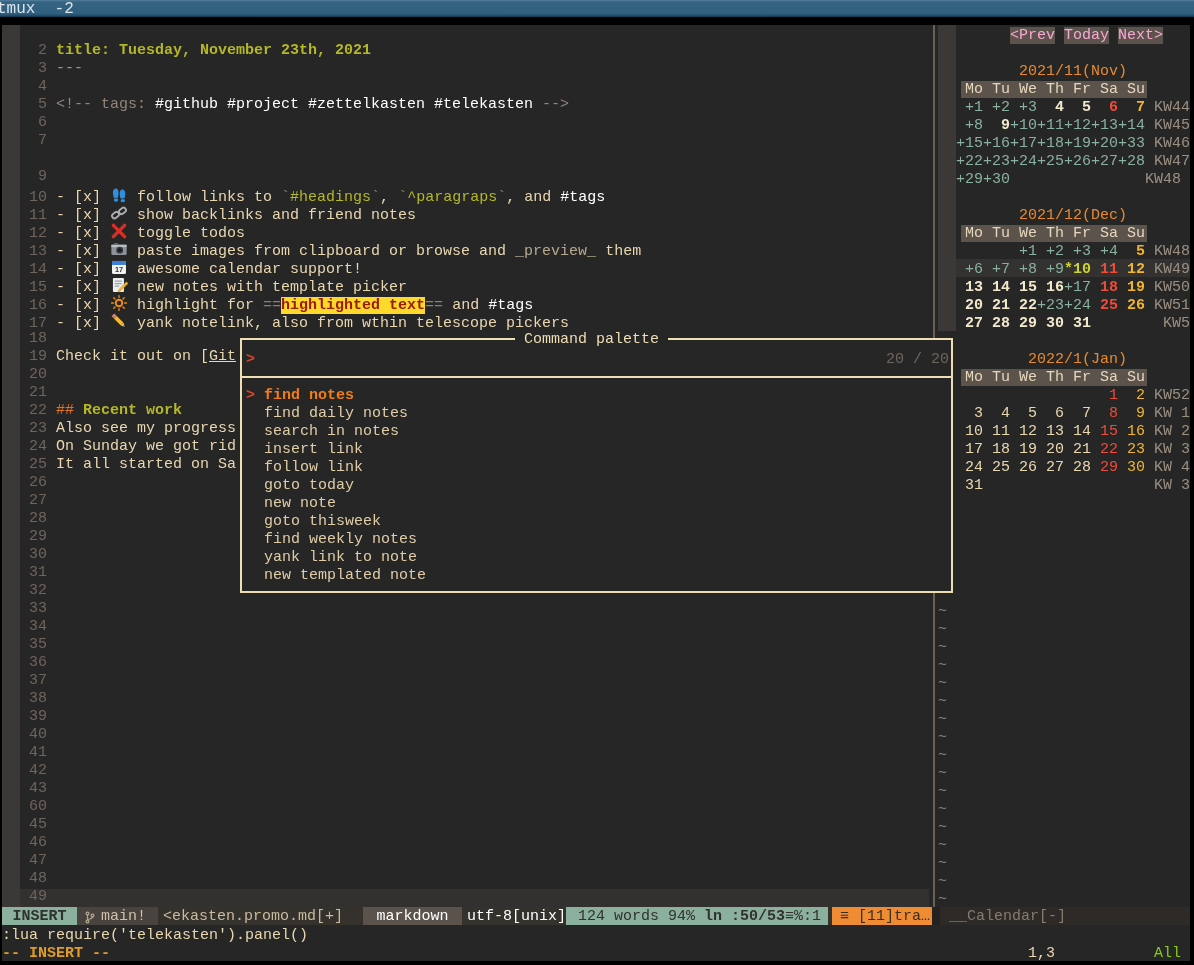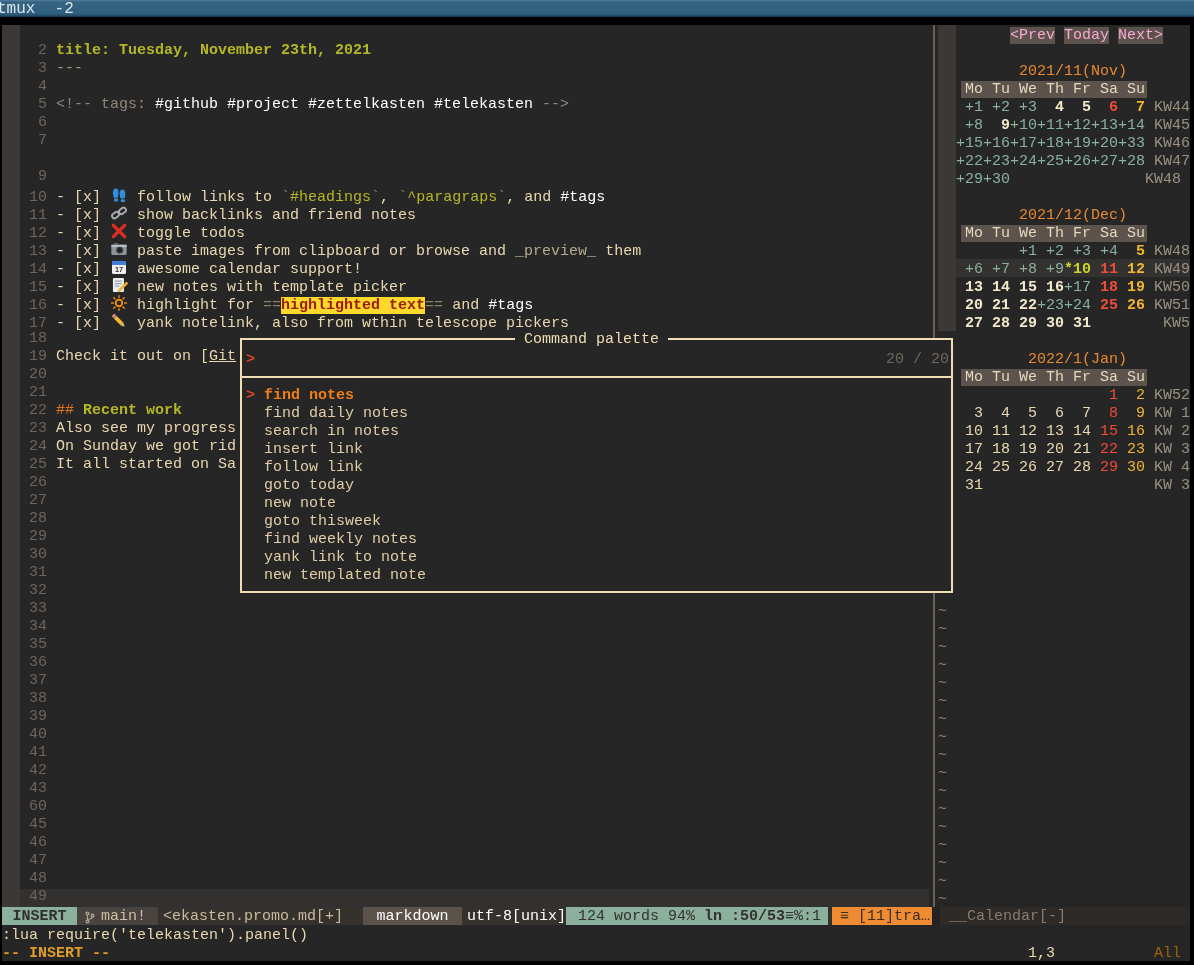--- a/index.html
+++ b/index.html
@@ -39,21 +39,21 @@
 .bt{background:#5c534d;color:#f9a8d4}
 #strip{position:absolute;left:0;top:0;width:18px;height:882px;background:#3b3835}
 #strip2{position:absolute;left:936px;top:0;width:18px;height:306px;background:#3b3835}
 #vsep{position:absolute;left:931px;top:0;width:2px;height:882px;background:#6c5f53}
 #cline{position:absolute;left:18px;top:864px;width:909px;height:18px;background:#333130}
 #cline2{position:absolute;left:954px;top:234px;width:234px;height:18px;background:#343231}
 #sl{position:absolute;left:0;top:882px;width:1188px;height:18px;background:#35312c}
 #cmd1{position:absolute;left:0;top:900px;color:#e9d7af;white-space:pre;padding-top:1.5px}
 #cmd2{position:absolute;left:0;top:918px;color:#df9d27;font-weight:bold;white-space:pre;padding-top:1.5px}
 #ruler{position:absolute;left:1026px;top:918px;color:#e9d7af;white-space:pre;padding-top:1.5px}
-#rall{position:absolute;left:1152px;top:918px;color:#a16207;white-space:pre;padding-top:1.5px}
+#rall{position:absolute;left:1152px;top:918px;color:#84cc16;white-space:pre;padding-top:1.5px}
 #pop{position:absolute;left:240px;top:338px;width:713px;height:255px;border:2px solid #efddb4;background:#272626;z-index:10}
 #pop .ttl{position:absolute;left:273px;top:-9px;background:#272626;color:#efddb4;white-space:pre}
 #pop .pr{position:absolute;left:4px;top:10.5px;color:#dc4426;font-weight:bold}
 #pop .cnt{position:absolute;left:644px;top:10.5px;color:#6e665c;white-space:pre}
 #pop .sep{position:absolute;left:0;top:36px;width:709px;height:2px;background:#efddb4}
 #pop .it{position:absolute;left:22px;color:#e0cda6;white-space:pre}
 #pop .mk{position:absolute;left:4px;color:#dc4426;font-weight:bold}
 #pop .s1{color:#f07d17;font-weight:bold}
 
 </style></head><body>

